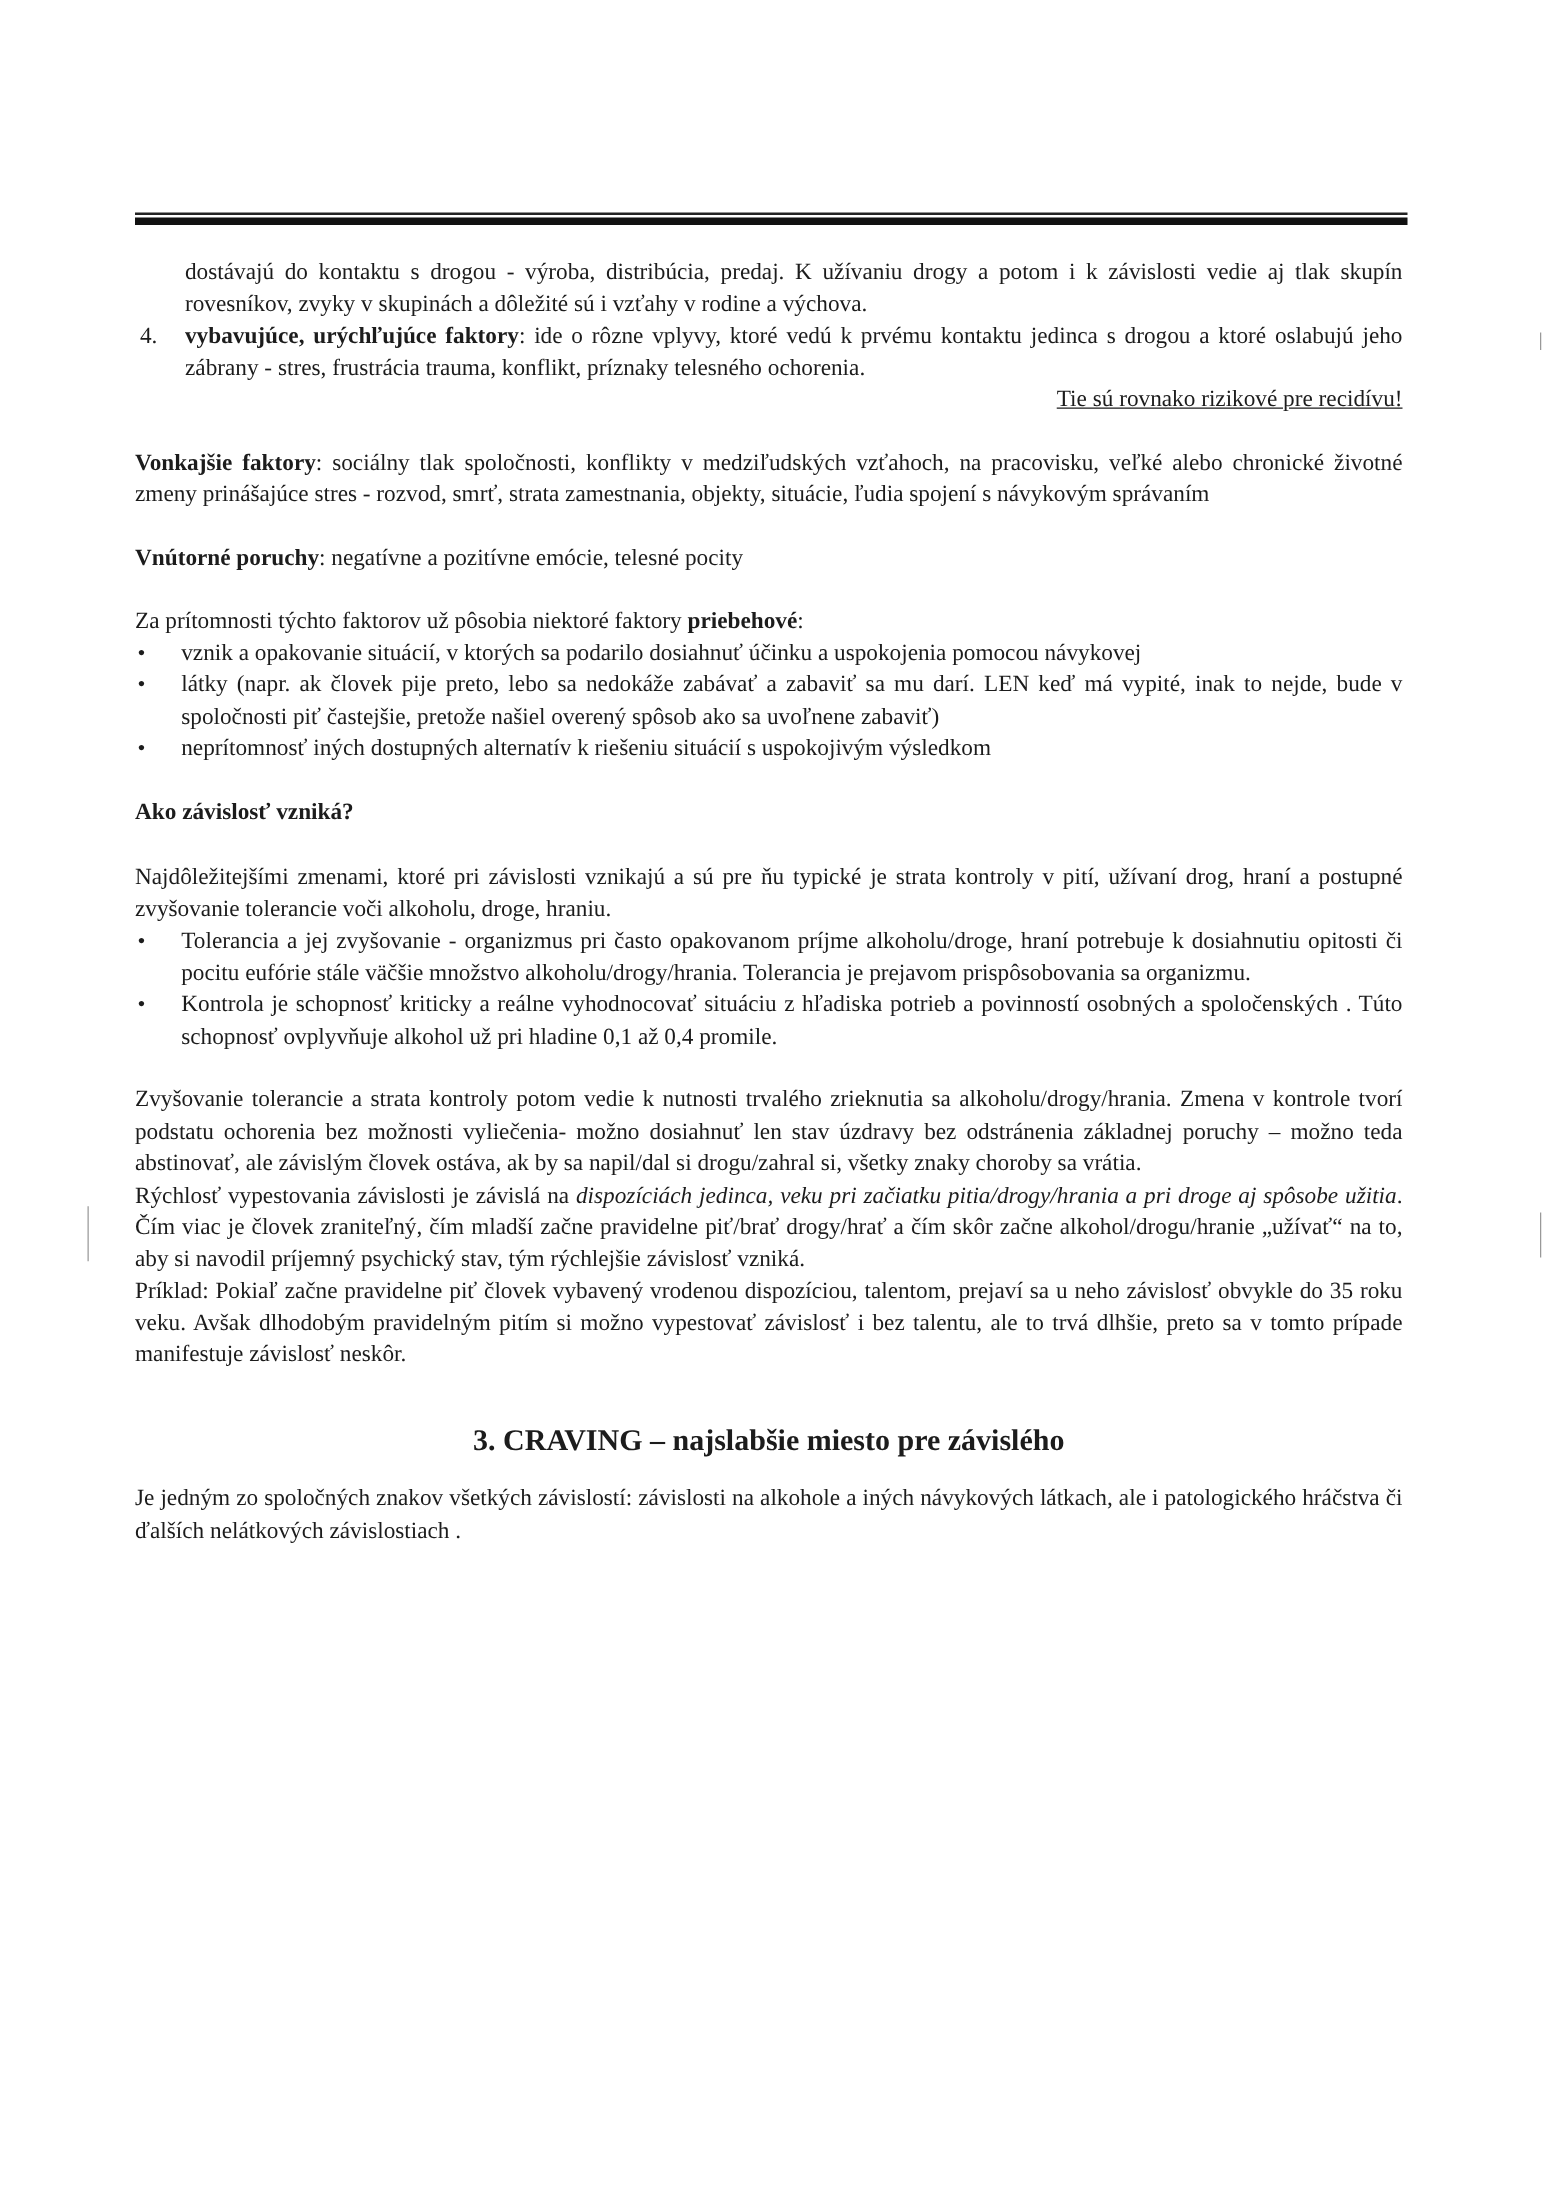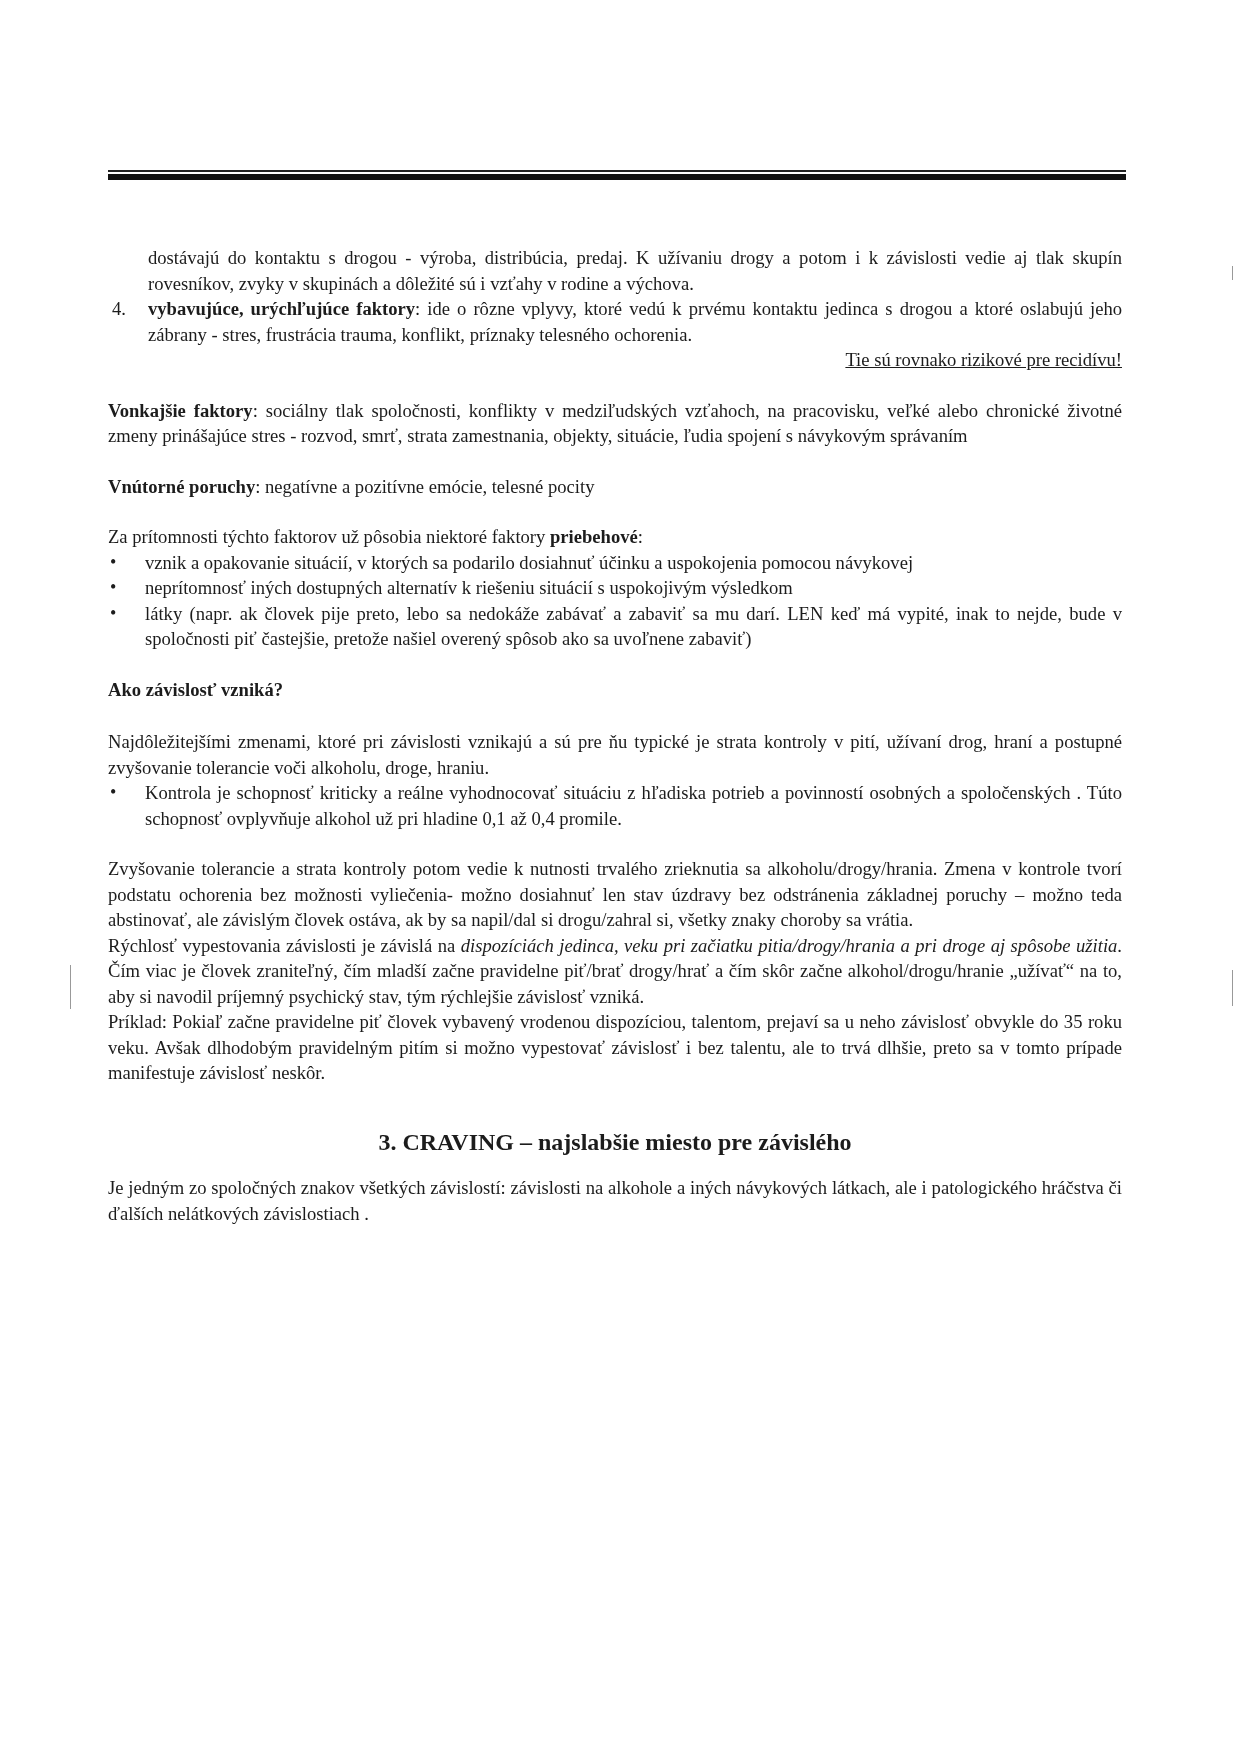--- a/index.html
+++ b/index.html
@@ -4,21 +4,21 @@
 <style>
   html, body { margin: 0; padding: 0; }
   body {
     width: 1242px; height: 1748px; background: #ffffff; position: relative; overflow: hidden;
     font-family: "Liberation Serif", "DejaVu Serif", serif; color: #1c1c1c;
   }
   .rule-thin { position: absolute; left: 108px; width: 1018px; top: 170px; height: 2px; background: #222; }
   .rule-thick { position: absolute; left: 108px; width: 1018px; top: 174px; height: 6px; background: #111; }
   .page { position: absolute; left: 108px; top: 205px; width: 1014px; font-size: 18.6px; line-height: 25.5px; }
   p { margin: 0; text-align: justify; }
-  .indent { padding-left: 40px; margin-top: 40px; }
+  .indent { padding-left: 40px; }
   .num-item { position: relative; padding-left: 40px; }
   .num-item .num { position: absolute; left: 4px; top: 0; }
   .center { text-align: right; text-decoration: underline; }
   .gap { height: 25px; }
   ul.bullets { list-style: none; margin: 0; padding: 0; }
   ul.bullets li { position: relative; padding-left: 37px; text-align: justify; }
   ul.bullets li::before { content: "\2022"; position: absolute; left: 2px; top: 0; font-size: 18px; }
   b { font-weight: bold; }
   .ul { }
   .section-title { text-align: center; font-weight: bold; font-size: 24px; margin-top: 44px; margin-bottom: 20px; }
@@ -47,29 +47,30 @@
   <div class="gap"></div>
   <p><b>Vonkajšie faktory</b><span>: sociálny tlak spoločnosti, konflikty v medziľudských vzťahoch, na pracovisku, veľké alebo chronické životné zmeny prinášajúce stres - rozvod, smrť, strata zamestnania, objekty, situácie, ľudia spojení s návykovým správaním</span></p>
 
   <div class="gap"></div>
   <p><b>Vnútorné poruchy</b><span>: negatívne a pozitívne emócie, telesné pocity</span></p>
 
   <div class="gap"></div>
   <p><span>Za prítomnosti týchto faktorov už pôsobia niektoré faktory </span><b>priebehové</b><span>:</span></p>
   <ul class="bullets">
     <li>vznik a opakovanie situácií, v ktorých sa podarilo dosiahnuť účinku a uspokojenia pomocou návykovej</li>
+    <li>látky (napr. ak človek pije preto, lebo sa nedokáže zabávať a zabaviť sa mu darí. LEN keď má vypité, inak to nejde, bude v spoločnosti piť častejšie, pretože našiel overený spôsob ako sa uvoľnene zabaviť)</li>
     <li>neprítomnosť iných dostupných alternatív k riešeniu situácií s uspokojivým výsledkom</li>
-    <li>látky (napr. ak človek pije preto, lebo sa nedokáže zabávať a zabaviť sa mu darí. LEN keď má vypité, inak to nejde, bude v spoločnosti piť častejšie, pretože našiel overený spôsob ako sa uvoľnene zabaviť)</li>
   </ul>
 
   <div class="gap"></div>
   <p><b>Ako závislosť vzniká?</b></p>
   <div class="gap" style="height:27px"></div>
   <p>Najdôležitejšími zmenami, ktoré pri závislosti vznikajú a sú pre ňu typické je strata kontroly  v pití, užívaní drog, hraní a postupné zvyšovanie tolerancie voči alkoholu, droge, hraniu.</p>
   <ul class="bullets">
+    <li>Tolerancia a jej zvyšovanie - organizmus pri často opakovanom príjme alkoholu/droge, hraní potrebuje k dosiahnutiu opitosti či pocitu eufórie stále väčšie množstvo alkoholu/drogy/hrania. Tolerancia je prejavom prispôsobovania sa organizmu.</li>
     <li>Kontrola je schopnosť kriticky a reálne vyhodnocovať situáciu z hľadiska potrieb a povinností osobných a spoločenských . Túto schopnosť ovplyvňuje alkohol už pri hladine 0,1 až 0,4 promile.</li>
   </ul>
 
   <div class="gap"></div>
   <p>Zvyšovanie tolerancie a strata kontroly potom vedie  k nutnosti trvalého zrieknutia sa alkoholu/drogy/hrania. Zmena v kontrole tvorí podstatu ochorenia bez možnosti vyliečenia- možno dosiahnuť len stav úzdravy bez odstránenia základnej poruchy – možno teda abstinovať, ale závislým človek ostáva, ak by sa napil/dal si drogu/zahral si,  všetky znaky choroby sa vrátia.</p>
   <p><span class="ul">Rýchlosť vypestovania závislosti</span><span> je závislá na </span><i>dispozíciách jedinca, veku pri začiatku pitia/drogy/hrania a pri droge aj spôsobe užitia</i><span>. Čím viac je človek zraniteľný, čím mladší začne pravidelne piť/brať drogy/hrať a čím skôr začne alkohol/drogu/hranie „užívať“ na to, aby si navodil príjemný psychický stav, tým rýchlejšie závislosť vzniká.</span></p>
   <p>Príklad: Pokiaľ začne pravidelne piť človek vybavený vrodenou dispozíciou, talentom, prejaví sa u neho závislosť obvykle do 35 roku veku. Avšak dlhodobým pravidelným pitím si možno vypestovať závislosť i bez talentu, ale to trvá dlhšie, preto sa v tomto prípade manifestuje závislosť neskôr.</p>
 
   <div class="section-title">3. CRAVING – najslabšie miesto pre závislého</div>
   <p>Je jedným zo spoločných znakov všetkých  závislostí: závislosti na alkohole a iných návykových látkach, ale i patologického hráčstva či ďalších nelátkových závislostiach .</p>

